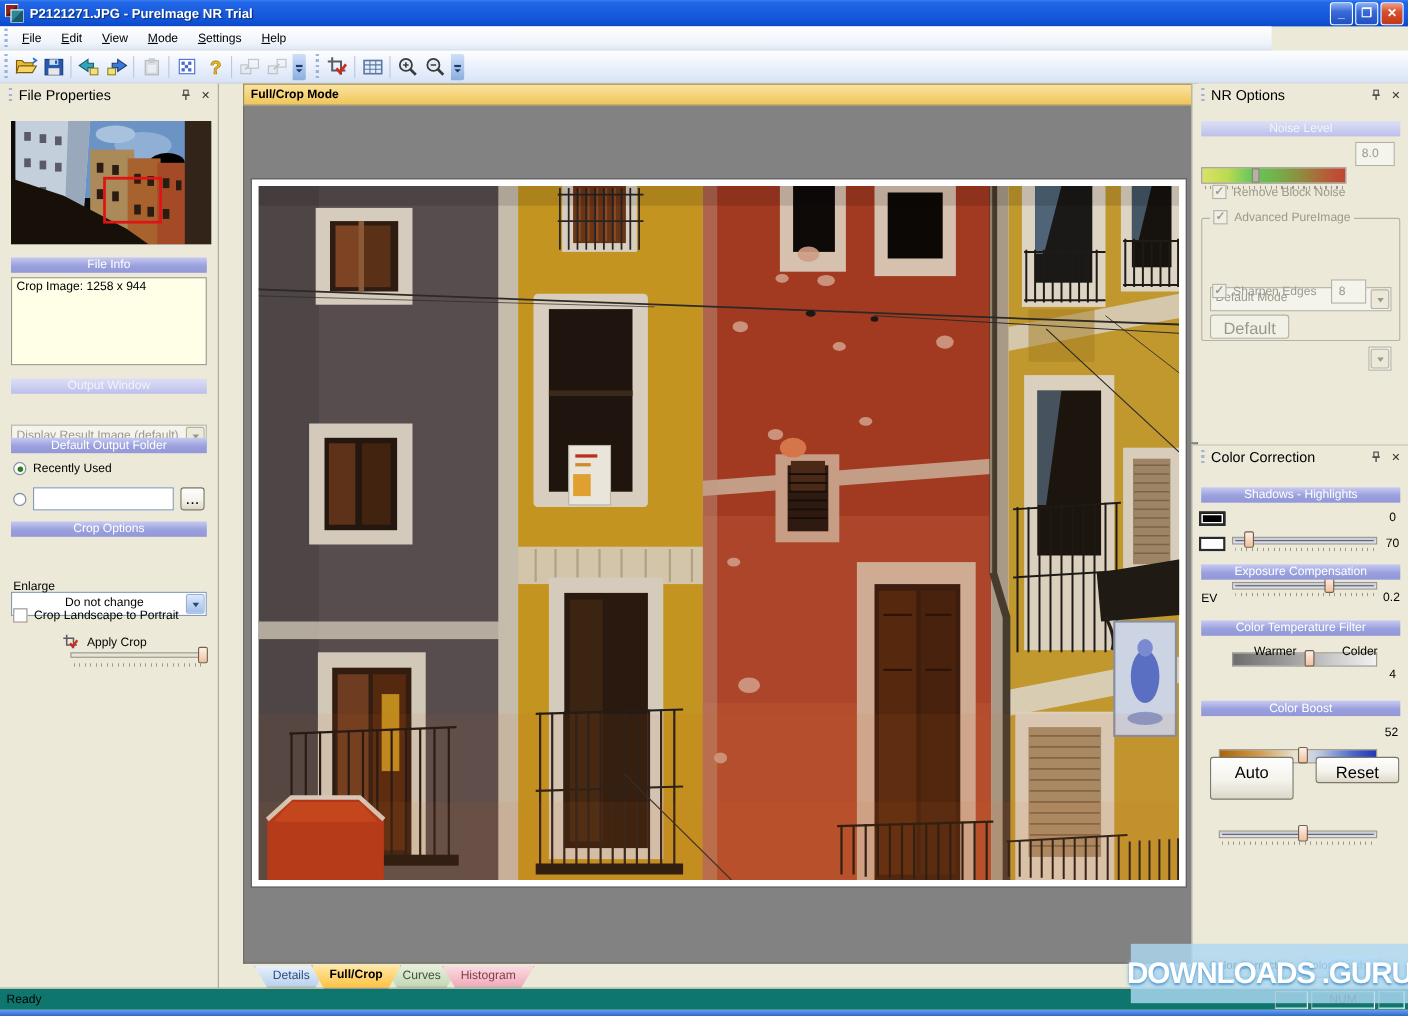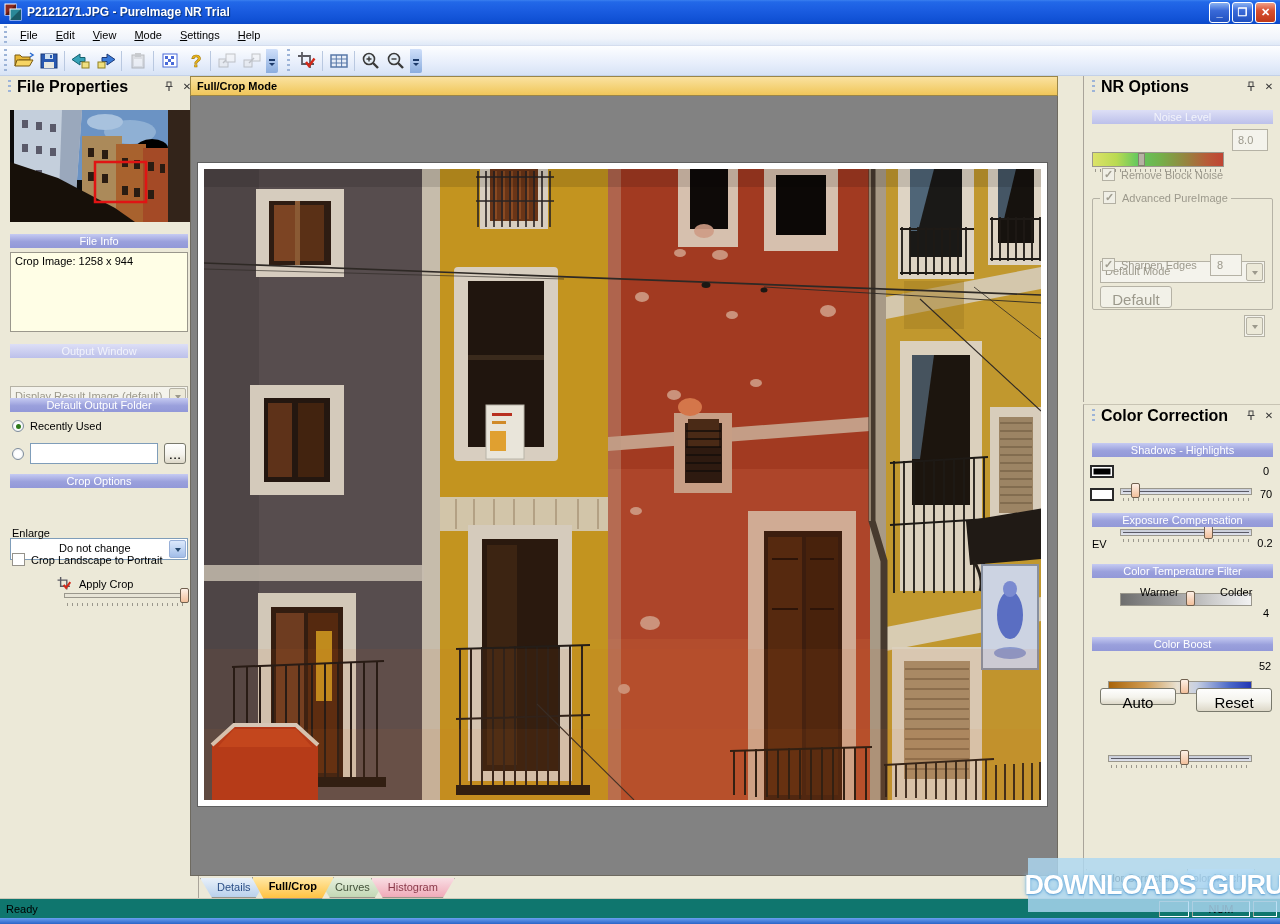--- a/index.html
+++ b/index.html
@@ -13,21 +13,21 @@
     background:linear-gradient(180deg,#3a80f0 0%,#2268e8 8%,#1a5ce0 45%,#1152d6 80%,#0a48c8 100%);
     display:flex; align-items:center; padding:0 4px; }
   #titlebar .ttl { color:#fff; font-weight:bold; font-size:12px; margin-left:5px; text-shadow:1px 1px 1px #0a3070; }
   .caption-btns { margin-left:auto; display:flex; gap:2px; }
   .cap-btn { width:21px; height:21px; border-radius:3px; border:1px solid #fff;
     background:linear-gradient(180deg,#8ab2f2,#3a6ad8 40%,#2050c0); color:#fff; font-size:11px; font-weight:bold;
     display:flex; align-items:center; justify-content:center; line-height:1; }
   .cap-btn.close { background:linear-gradient(180deg,#f0a088,#d85030 40%,#c03818); }
 
   
-  #menubar { left:0; top:24px; width:1280px; height:22px;
+  #menubar { left:0; top:24px; width:1156px; height:22px;
     background:linear-gradient(180deg,#fefefe,#f0f4fb 70%,#dfe9f7); border-bottom:1px solid #d4ddee;
     display:flex; align-items:center; }
   .grip { width:5px; height:80%; margin:0 3px;
     background:repeating-linear-gradient(180deg,#9db4d8 0 2px,transparent 2px 5px); background-size:3px 100%; background-repeat:no-repeat; background-position:center; }
   .menu-item { display:inline-block; padding:3px 9px; font-size:11px; }
   .menu-item::first-letter { text-decoration:underline; }
   #toolbar { left:0; top:46px; width:1280px; height:30px;
     background:linear-gradient(180deg,#fdfeff,#e7eefb 60%,#d7e3f5); border-bottom:1px solid #c3d1e8;
     display:flex; align-items:center; }
   .tbtn { width:25px; height:24px; display:flex; align-items:center; justify-content:center; }
@@ -35,21 +35,21 @@
   .tsep { width:1px; height:20px; background:#b9c8e0; margin:0 3px; }
   .chevron { width:12px; height:24px; margin-left:2px;
     background:linear-gradient(180deg,#cfdffa,#8badde); border-radius:0 2px 2px 0;
     display:flex; flex-direction:column; align-items:center; justify-content:flex-end; padding-bottom:4px; }
   .chevron i { display:block; width:0; height:0; border:3px solid transparent; border-top-color:#1c3a6a; }
   .chevron b { display:block; width:6px; height:1.5px; background:#1c3a6a; margin-bottom:2px; }
 
   
   .panel-hdr { height:21px; display:flex; align-items:center; padding:0 4px; }
   .panel-hdr .grip { height:14px; }
-  .panel-hdr .t { font-weight:bold; font-size:16px; margin-left:2px; }
+  .panel-hdr .t { font-weight:normal; font-size:13px; margin-left:2px; }
   .panel-hdr .sp { margin-left:auto; display:flex; gap:4px; align-items:center; }
   .hico { width:14px; height:14px; display:flex; align-items:center; justify-content:center; color:#333; font-size:10px; }
   .hbar { height:14px; text-align:center; color:#fff; font-size:11px; line-height:14px;
     background:linear-gradient(180deg,#c6cbf2,#9aa0dc 55%,#9298d8); }
   .hbar.dis { background:linear-gradient(180deg,#dddff6,#bcc0ea); color:#f2f3fb; }
   .graytxt { color:#9c998c; }
 
   
   .ybox { background:#fffee6; border:1px solid #9a978c; }
   .dd { position:relative; background:#fff; border:1px solid #7f9db9; height:21px; }
@@ -340,21 +340,21 @@
     </div>
     <div class="lrow abs" style="left:56px;top:500px;">
       <svg width="17" height="16" viewBox="0 0 22 20">
           <path d="M6 1 v12 h12 M2 5 h12 v12" fill="none" stroke="#5a5a62" stroke-width="1.8"></path>
           <path d="M10 11 l3 4 5.5 -7.5" fill="none" stroke="#d42818" stroke-width="2.6"></path>
         </svg>
       <span>Apply Crop</span>
     </div>
   </div>
 
-  <div class="abs" style="left:190px;top:76px;width:772px;height:822px;text-decoration:underline;">
+  <div class="abs" style="left:221px;top:76px;width:772px;height:822px;text-decoration:underline;">
     <div class="abs" style="left:0;top:0;width:868px;height:20px;background:linear-gradient(180deg,#fae2a0,#f0c659);border:1px solid #9a8648;font-weight:bold;padding:3px 0 0 6px;">
       <span>Full/Crop Mode</span>
     </div>
     <div class="abs" style="left:0;top:20px;width:868px;height:780px;background:#828282;border:1px solid #6e6a60;border-top:none;">
 
       <div class="abs" style="left:7px;top:67px;width:849px;height:643px;background:#fff;outline:1px solid #5f5f5f;padding:6px;">
         <svg width="837" height="631" viewBox="0 0 837 631" preserveAspectRatio="none">
 
           <rect x="0" y="0" width="220" height="631" fill="#574d4e"></rect>
           <rect x="0" y="0" width="55" height="631" fill="#4e4546"></rect>
@@ -622,21 +622,21 @@
       <div class="sl-thumb" style="left:50%;"></div>
     </div>
     <div class="abs" style="left:172px;top:202px;width:20px;text-align:center;">4</div>
     <div class="hbar abs" style="left:8px;top:232px;width:181px;">Color Boost</div>
     <div class="sl abs" style="left:24px;top:252px;width:144px;">
       <div class="sl-track line"></div>
       <div class="sl-ticks"></div>
       <div class="sl-thumb" style="left:50%;"></div>
     </div>
     <div class="abs" style="left:168px;top:255px;width:26px;text-align:center;">52</div>
-    <div class="btn3d abs" style="left:16px;top:283px;width:76px;height:17px;padding-top:5px;">Auto</div>
+    <div class="btn3d abs" style="left:16px;top:283px;width:76px;height:39px;padding-top:5px;">Auto</div>
     <div class="btn3d abs" style="left:112px;top:283px;width:76px;height:24px;padding-top:5px;">Reset</div>
 
     <div class="tabstrip abs" style="left:2px;top:464px;">
       <div class="tab" style="background:#ece9d8;font-size:10.5px;padding:3px 12px 0 12px;z-index:2;">Color Correction</div>
       <div class="tab" style="background:linear-gradient(180deg,#e6eef8,#c4d6ec);font-size:10.5px;color:#44607e;padding:3px 12px 0 12px;">Color Match</div>
     </div>
   </div>
 
   <div id="statusbar" class="abs">
     <span style="margin-left:6px;">Ready</span>

